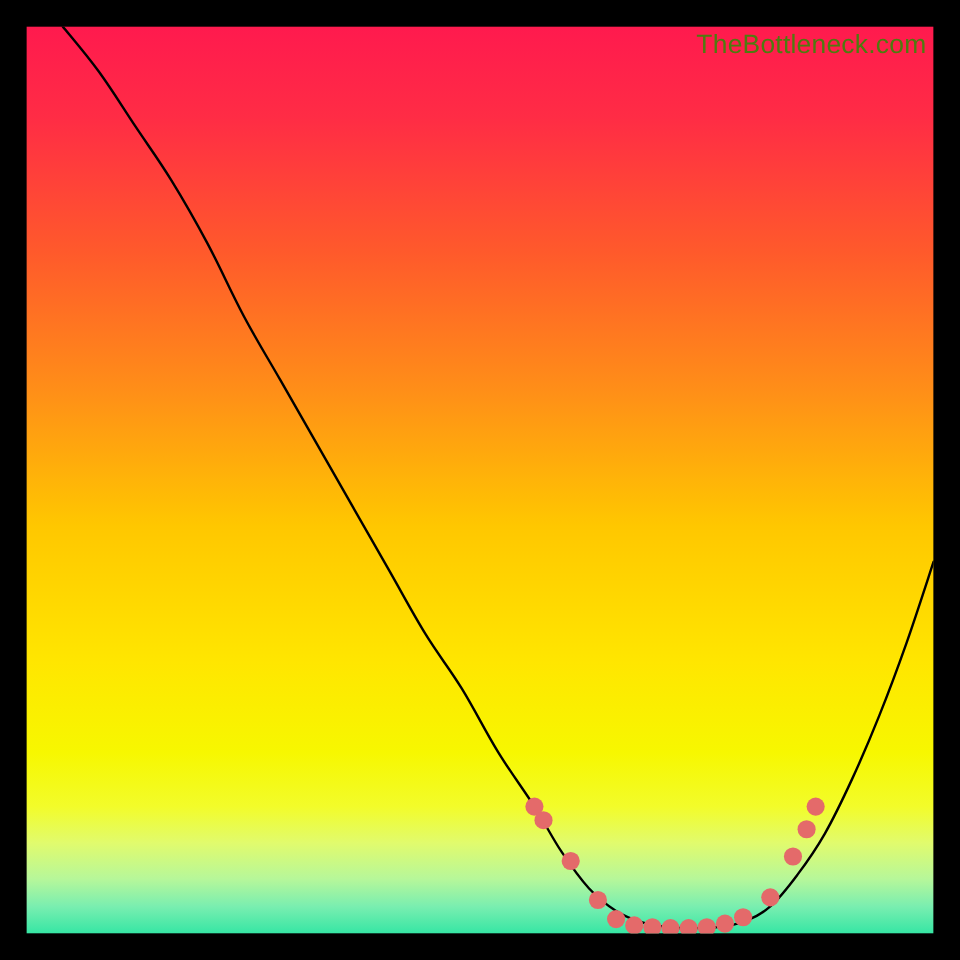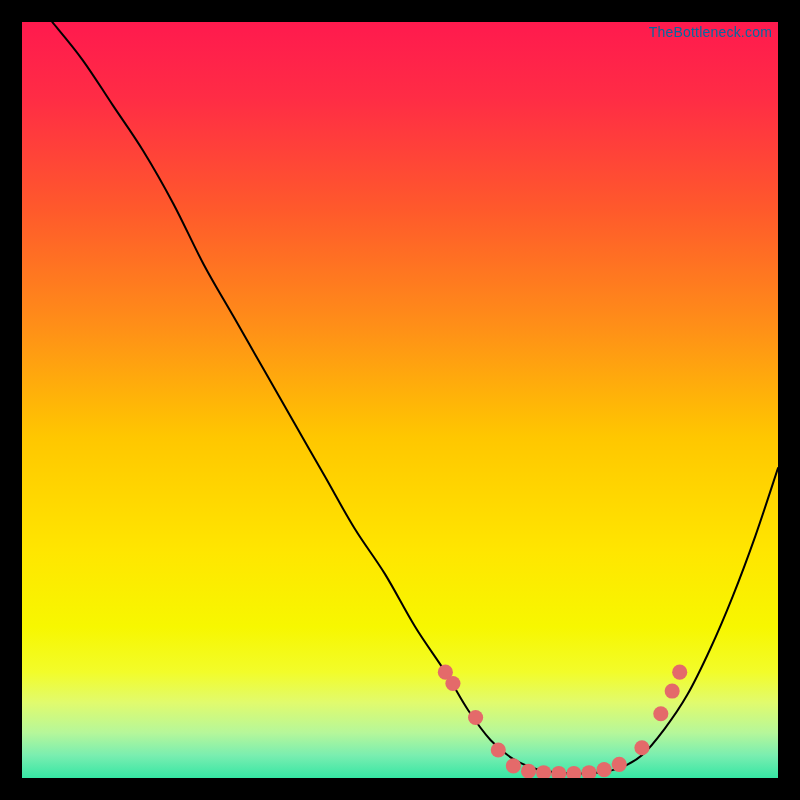--- a/index.html
+++ b/index.html
@@ -23,23 +23,23 @@
     left: 0;
     top: 0;
     width: 756px;
     height: 756px;
   }
   .watermark {
     position: absolute;
     top: 2px;
     right: 6px;
     font-family: Arial, Helvetica, sans-serif;
-    font-size: 14px;
+    font-size: 22px;
     font-weight: 500;
-    color: #0369a1;
+    color: #4d7c0f;
     letter-spacing: 0.2px;
     z-index: 10;
   }
   svg {
     display: block;
   }
 </style>
 </head>
 <body>
 

